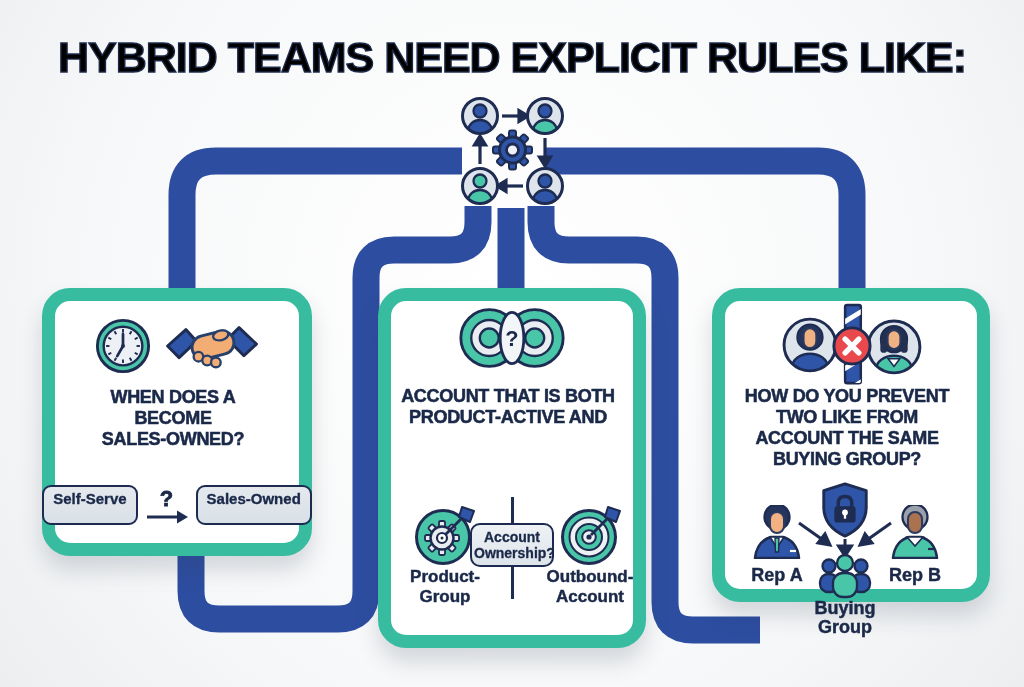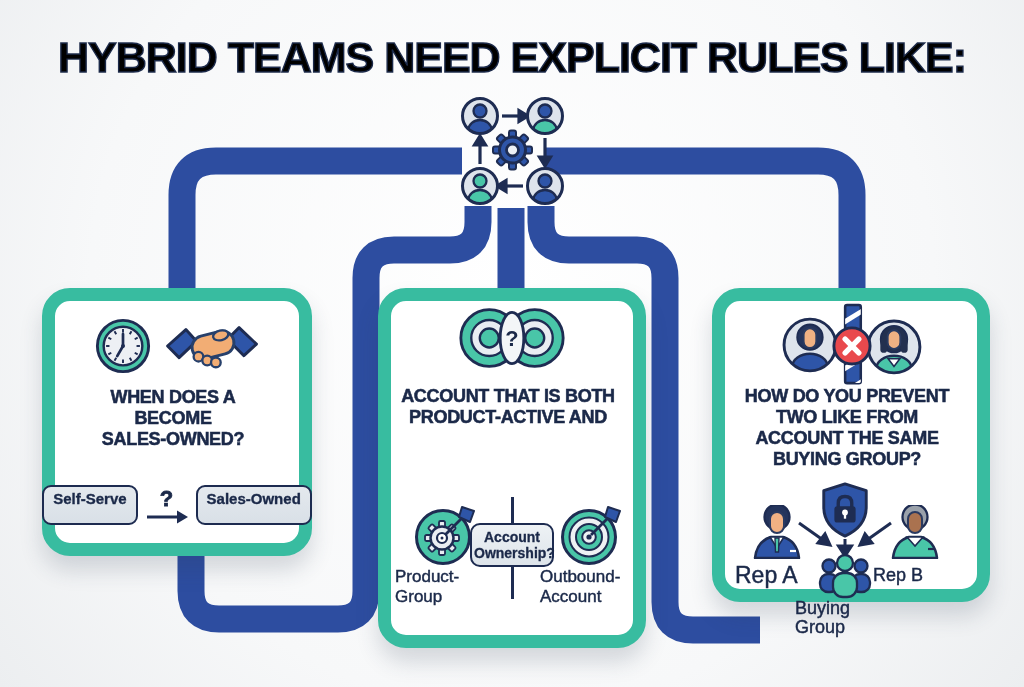--- a/index.html
+++ b/index.html
@@ -48,22 +48,22 @@
   .q-arrow{ display:flex; flex-direction:column; align-items:center; width:46px; }
   .q-mark{ font-size:22px; font-weight:bold; color:#1b2949; -webkit-text-stroke:.8px #1b2949; line-height:18px; }
   .vline{ width:3px; background:#1e2c52; }
   .own-box{
     position:absolute; left:79px; top:222px; width:84px; text-align:center;
     background:linear-gradient(#eef2f5,#dde4ea); border:2.5px solid #1d2b50; border-radius:10px;
     font-size:14px; line-height:16px; font-weight:bold; color:#1b2949; -webkit-text-stroke:.3px #1b2949;
     padding:4px 2px;
   }
   .sub-label{
-    position:absolute; text-align:left; font-size:17px; line-height:20px;
-    font-weight:normal; color:#1b2949; -webkit-text-stroke:.45px #1b2949;
+    position:absolute; text-align:center; font-size:17px; line-height:20px;
+    font-weight:bold; color:#1b2949; -webkit-text-stroke:.45px #1b2949;
   }
   .sub-label span{ display:block; }
 </style>
 </head>
 <body>
 
 <div class="canvas">
 
   <div class="main-title">HYBRID TEAMS NEED EXPLICIT RULES LIKE:</div>
 
@@ -358,21 +358,21 @@
       <line x1="43" y1="44" x2="49" y2="44" stroke="#1e2c52" stroke-width="2.2"></line>
     </svg>
     <svg class="abs" style="left:92px; top:252px" width="56" height="46" viewBox="0 0 56 46">
       <circle cx="12" cy="13" r="6.5" fill="#2e55a8" stroke="#1e2c52" stroke-width="2.3"></circle>
       <rect x="3" y="21" width="18" height="18" rx="8" fill="#2e55a8" stroke="#1e2c52" stroke-width="2.3"></rect>
       <circle cx="44" cy="13" r="6.5" fill="#2e55a8" stroke="#1e2c52" stroke-width="2.3"></circle>
       <rect x="35" y="21" width="18" height="18" rx="8" fill="#2e55a8" stroke="#1e2c52" stroke-width="2.3"></rect>
       <circle cx="28" cy="10" r="8" fill="#49c6a8" stroke="#1e2c52" stroke-width="2.3"></circle>
       <rect x="16" y="20" width="24" height="24" rx="10" fill="#49c6a8" stroke="#1e2c52" stroke-width="2.3"></rect>
     </svg>
-    <div class="sub-label" style="left:10px; top:264px; width:84px; font-size:23px">Rep A</div>
+    <div class="sub-label" style="left:10px; top:264px; width:84px; font-size:18px">Rep A</div>
     <div class="sub-label" style="left:148px; top:264px; width:84px; font-size:18px">Rep B</div>
     <div class="sub-label" style="left:70px; top:298px; width:100px; font-size:18px; line-height:19px">
       <span>Buying</span>
       <span>Group</span>
     </div>
   </div>
 
 </div>
 
 </body></html>

